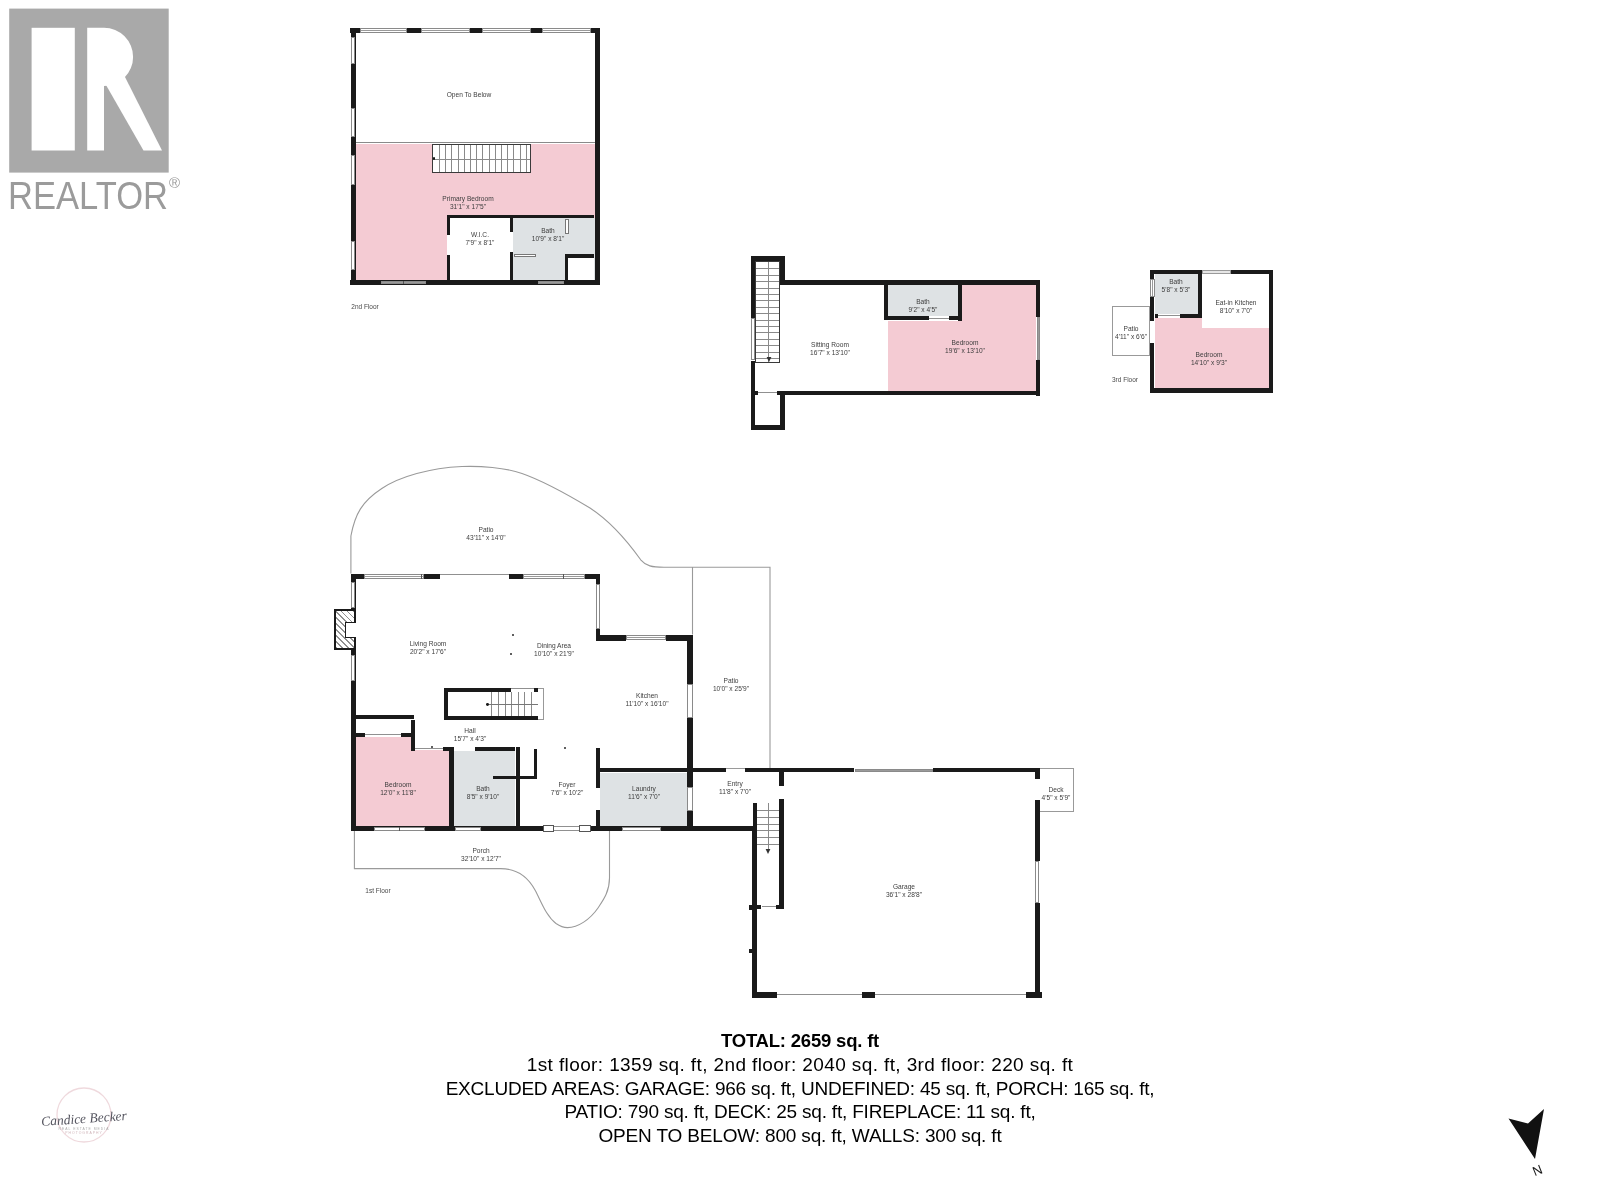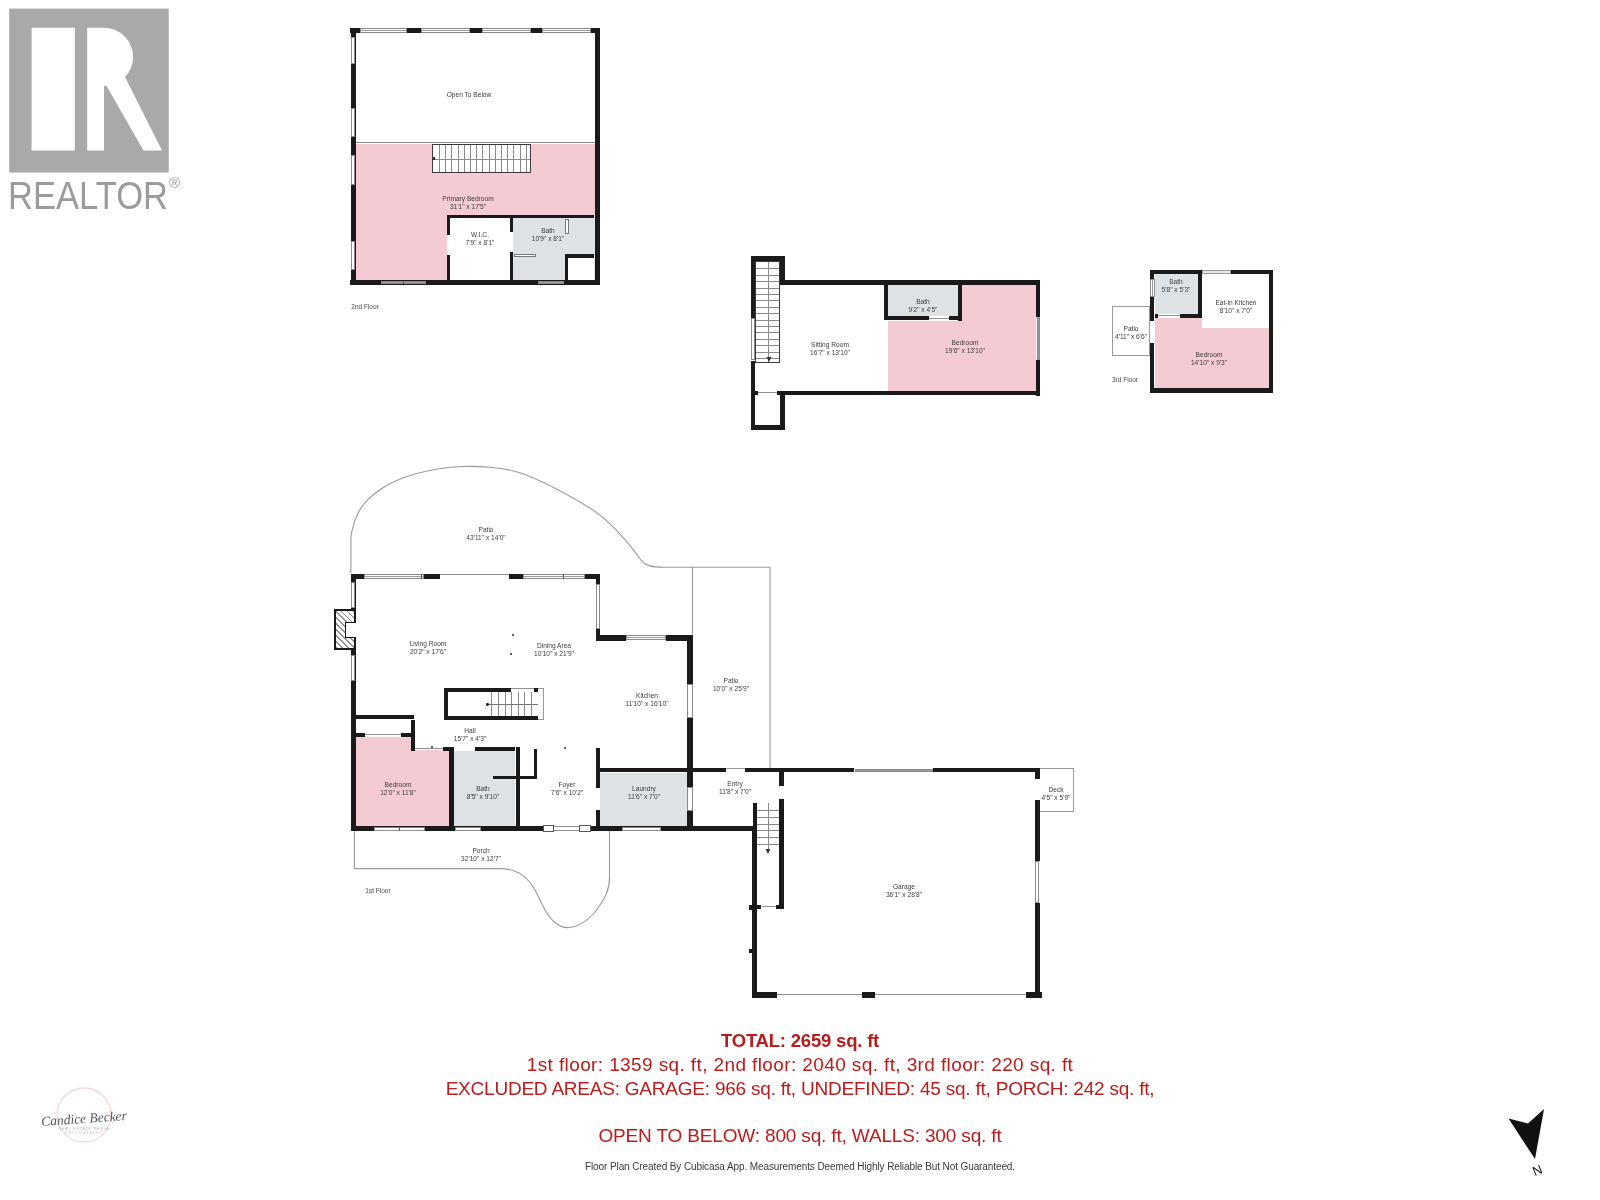--- a/index.html
+++ b/index.html
@@ -2,21 +2,21 @@
 <html><head><meta charset="utf-8"><title>Floor Plan</title>
 <style>
 html,body{margin:0;padding:0;background:#fff}
 #c{position:relative;width:1600px;height:1200px;background:#fff;overflow:hidden;
    font-family:"Liberation Sans",sans-serif}
 #c div{position:absolute}
 .k{background:#1a1a1a}
 .wn{box-sizing:border-box;border:1px solid #8a8a8a}
 .lb{transform:translate(-50%,-50%) scale(.5);color:#3d3d3d;text-align:center;white-space:nowrap;font-size:13.2px;line-height:14.7px}
 .fl{transform:translate(-50%,-50%) scale(.5);color:#4a4a4a;font-size:13px;white-space:nowrap}
-.tb{left:0;width:1600px;text-align:center;font-size:19px;line-height:24px;color:#b91c1c;white-space:nowrap}
+.tb{left:0;width:1600px;text-align:center;font-size:19px;line-height:24px;color:#000000;white-space:nowrap}
 .st{position:absolute;background:#fff;box-sizing:border-box;overflow:hidden}
 .st i{position:absolute;background:#8a8a8a;display:block}
 </style></head>
 <body>
 <div id="c">
 
 <svg width="200" height="220" style="position:absolute;left:0;top:0" viewBox="0 0 200 220">
 <rect x="9.2" y="8.6" width="159.5" height="164" fill="#a9a9a9"></rect>
 <rect x="31.6" y="27.8" width="43.2" height="122.7" fill="#fff"></rect>
 <path d="M87.2,27.8 H104 a29.1,29.1 0 0 1 0,58.2 L104,150.5 L87.2,150.5 Z" fill="#fff"></path>
@@ -472,26 +472,26 @@
 <div class="lb" style="left:1055.5px;top:793.9px">Deck<br>4'5" x 5'9"</div>
 
 <div class="lb" style="left:481px;top:855.3px">Porch<br>32'10" x 12'7"</div>
 
 <div class="fl" style="left:378.2px;top:891.3px">1st Floor</div>
 
 <div class="tb" style="top:1028.5px;font-weight:700;font-size:18.5px;letter-spacing:-0.2px">TOTAL: 2659 sq. ft</div>
 
 <div class="tb" style="top:1052.9px;letter-spacing:0.39px">1st floor: 1359 sq. ft, 2nd floor: 2040 sq. ft, 3rd floor: 220 sq. ft</div>
 
-<div class="tb" style="top:1076.7px;letter-spacing:-0.22px">EXCLUDED AREAS: GARAGE: 966 sq. ft, UNDEFINED: 45 sq. ft, PORCH: 242 sq. ft,</div>
-
+<div class="tb" style="top:1076.7px;letter-spacing:-0.22px">EXCLUDED AREAS: GARAGE: 966 sq. ft, UNDEFINED: 45 sq. ft, PORCH: 165 sq. ft,</div>
+
+<div class="tb" style="top:1100.4px;letter-spacing:-0.2px">PATIO: 790 sq. ft, DECK: 25 sq. ft, FIREPLACE: 11 sq. ft,</div>
 
 <div class="tb" style="top:1124.1px;letter-spacing:-0.16px">OPEN TO BELOW: 800 sq. ft, WALLS: 300 sq. ft</div>
 
-<div class="tb" style="top:1161.3px;font-size:10px;line-height:12px;letter-spacing:-0.1px;color:#3a3a3a">Floor Plan Created By Cubicasa App. Measurements Deemed Highly Reliable But Not Guaranteed.</div>
 
 <svg width="180" height="110" viewBox="0 0 180 110" style="position:absolute;left:0;top:1062px">
 <circle cx="84" cy="53" r="27" fill="none" stroke="#e9ccd2" stroke-width="1.3" opacity="0.75"></circle>
 <text x="84" y="61" text-anchor="middle" font-family="Liberation Serif,serif" font-style="italic" font-size="13.5" fill="#565660" transform="rotate(-4 84 57)">Candice Becker</text>
 <text x="84" y="67.5" text-anchor="middle" font-family="Liberation Sans,sans-serif" font-size="3.4" fill="#ababab" letter-spacing="1">REAL ESTATE MEDIA</text>
 <text x="84" y="71.5" text-anchor="middle" font-family="Liberation Sans,sans-serif" font-size="3.4" fill="#cfb3b8" letter-spacing="1">PHOTOGRAPHY</text>
 </svg>
 
 <svg width="60" height="90" viewBox="0 0 60 90" style="position:absolute;left:1495px;top:1100px">
 <polygon points="40,59 13.5,18.5 33,23.5 49,9" fill="#111"></polygon>

